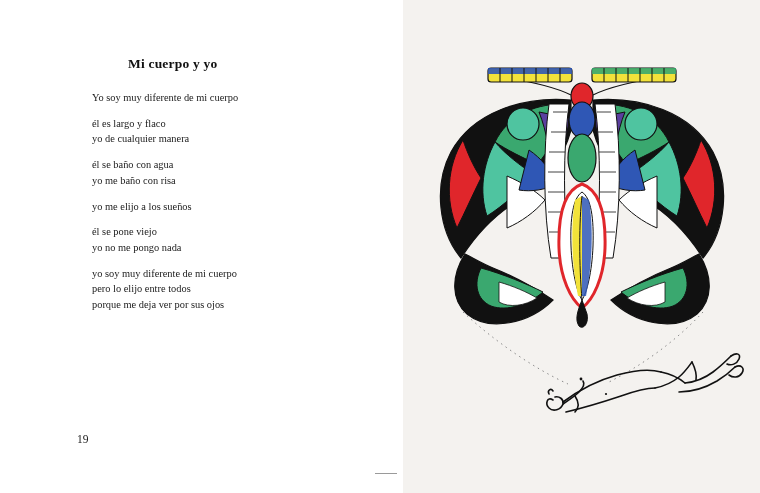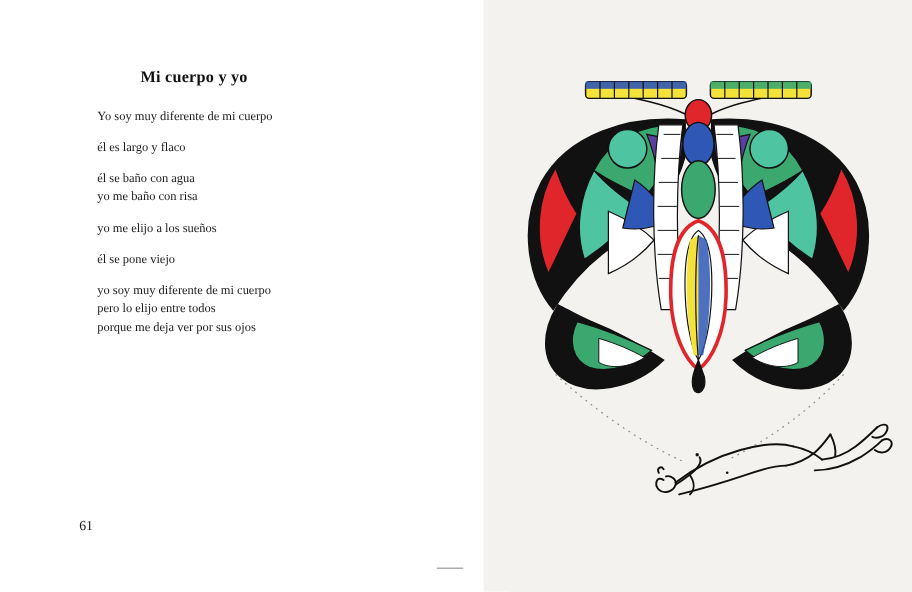--- a/index.html
+++ b/index.html
@@ -15,21 +15,21 @@
   }
   .spread {
     position: relative;
     width: 760px;
     height: 493px;
     background: #ffffff;
   }
   
   .page-left {
     position: absolute;
-    left: 0;
+    left: 11px;
     top: 0;
     width: 400px;
     height: 470px;
     background: #ffffff;
   }
   .poem-title {
     position: absolute;
     left: 117px;
     top: 56px;
     font-size: 13.5px;
@@ -96,39 +96,41 @@
   <div class="page-left">
 
     <div class="poem-title">Mi cuerpo y yo</div>
 
     <div class="poem-body">
       <p class="stanza">
         <span class="line">Yo soy muy diferente de mi cuerpo</span>
       </p>
       <p class="stanza">
         <span class="line">él es largo y flaco</span>
+        <span class="line">yo de cualquier manera</span>
       </p>
       <p class="stanza">
         <span class="line">él se baño con agua</span>
         <span class="line">yo me baño con risa</span>
       </p>
       <p class="stanza">
         <span class="line">yo me elijo a los sueños</span>
       </p>
       <p class="stanza">
         <span class="line">él se pone viejo</span>
+        <span class="line">yo no me pongo nada</span>
       </p>
       <p class="stanza">
         <span class="line">yo soy muy diferente de mi cuerpo</span>
         <span class="line">pero lo elijo entre todos</span>
         <span class="line">porque me deja ver por sus ojos</span>
       </p>
     </div>
 
-    <div class="folio">61</div>
+    <div class="folio">19</div>
 
     <div class="bottom-rule"></div>
   </div>
 
   <div class="page-right">
     <svg class="artwork" viewBox="0 0 357 493">
 
       <g stroke="#111" stroke-width="1.2" fill="none">
         <path d="M168 95 C 150 86 120 80 92 76"></path>
         <path d="M190 95 C 208 86 238 80 266 76"></path>

